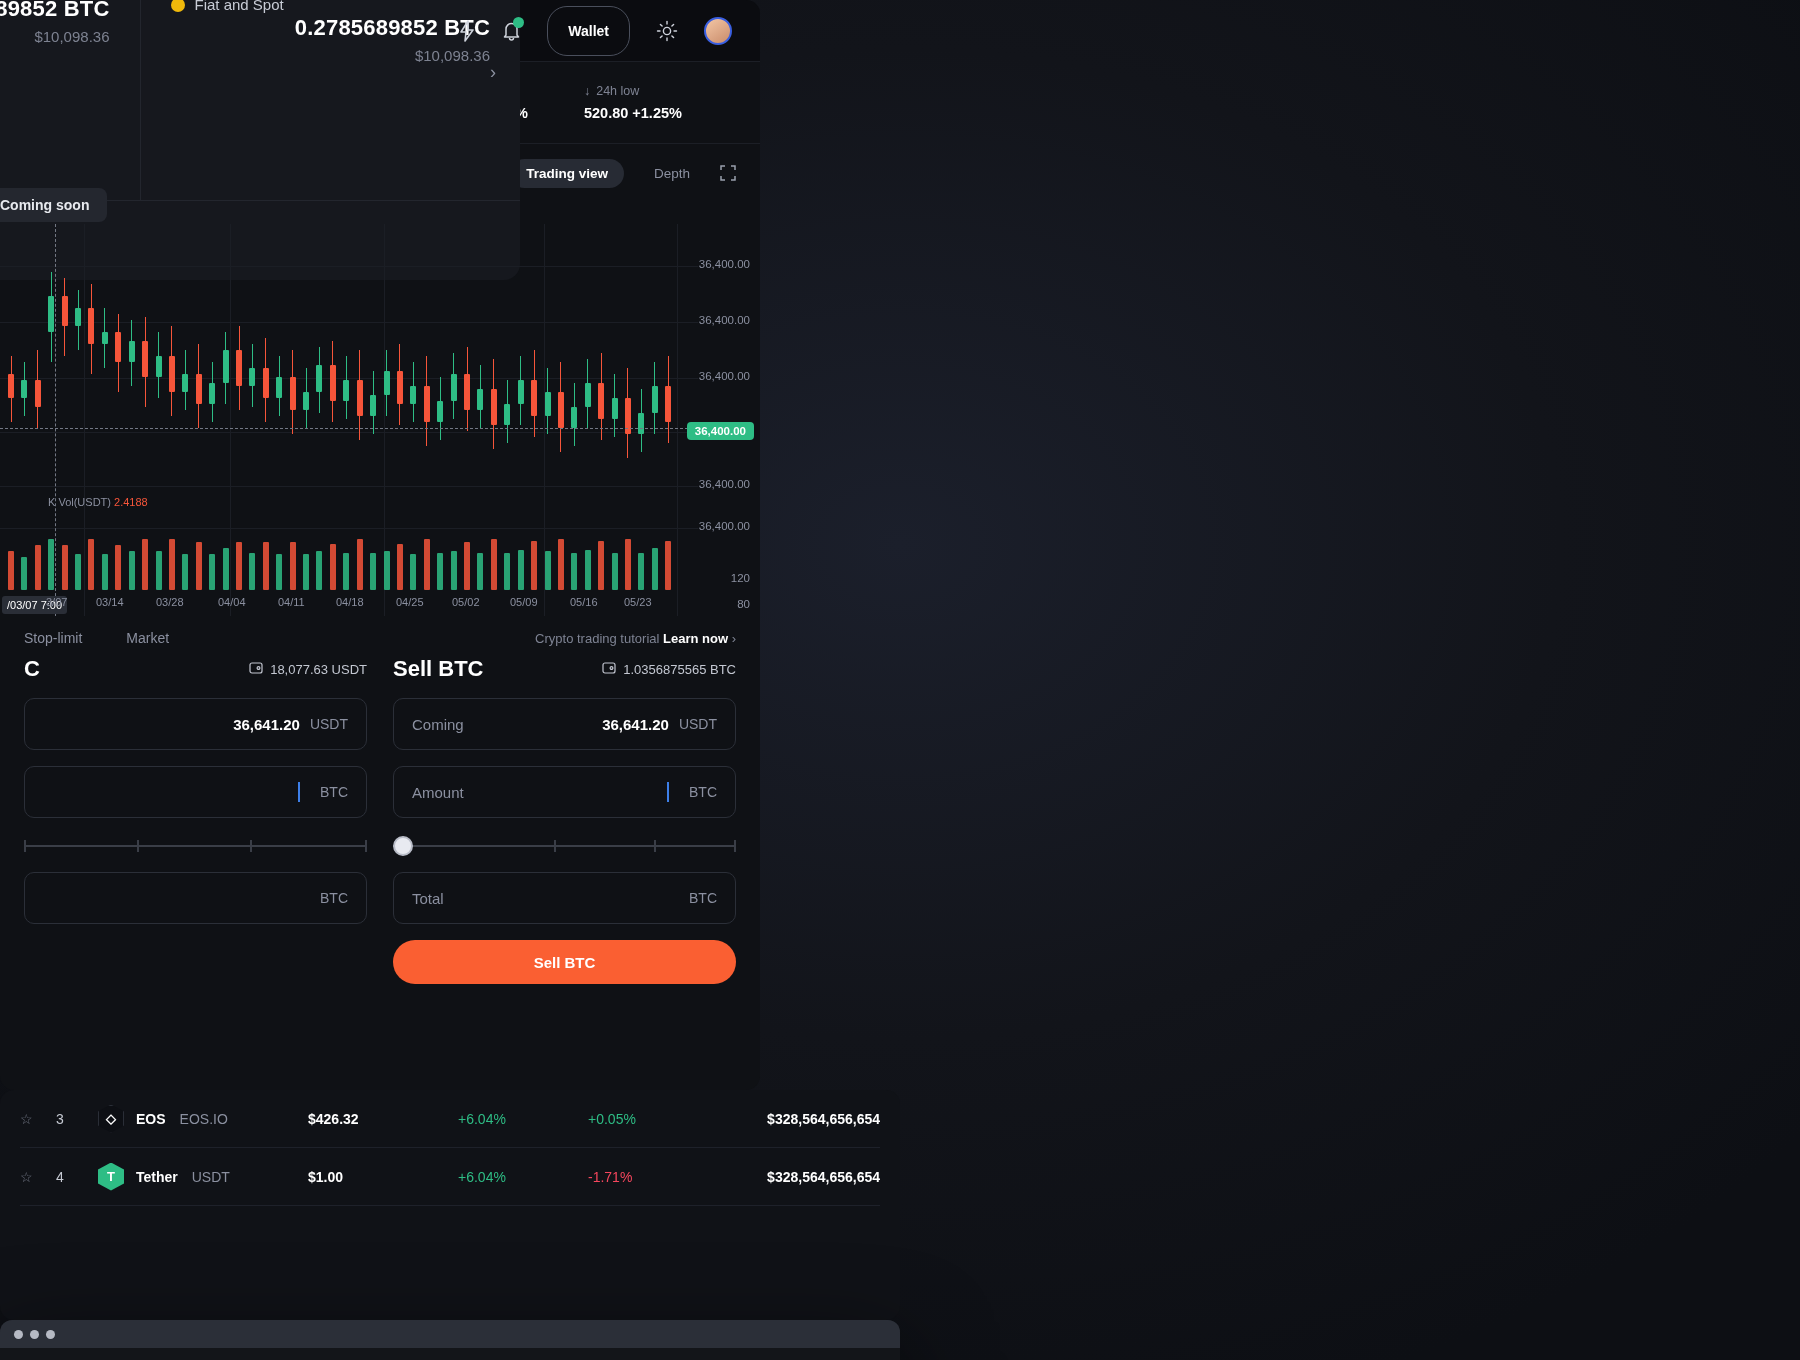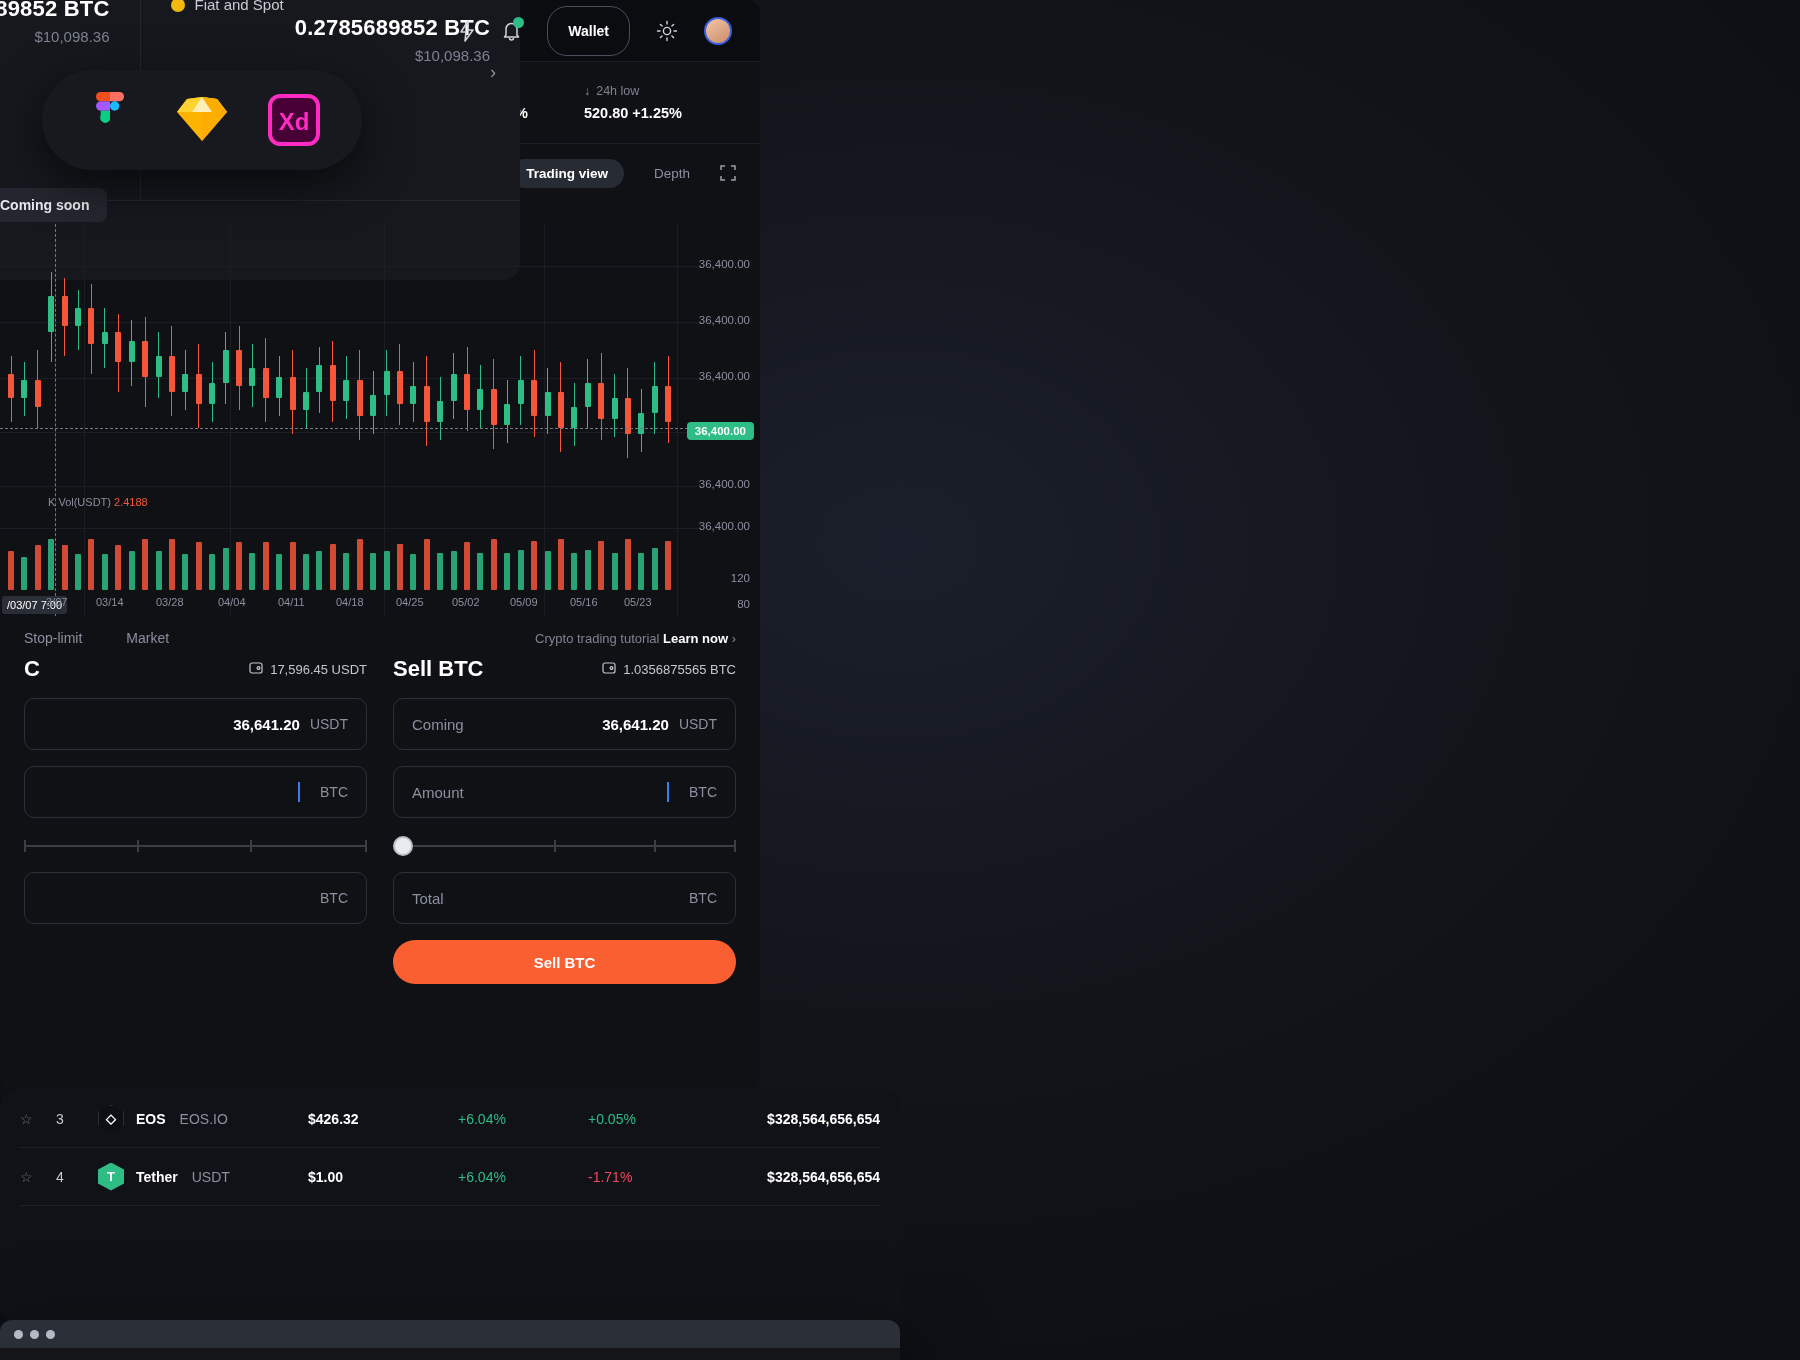--- a/index.html
+++ b/index.html
@@ -160,45 +160,20 @@
     <div class="wc-divider"></div>
     <div style="display:flex">
       <div style="flex:1;padding:22px 30px">
         
       </div>
     </div>
     <div class="chev-right">›</div>
     <div class="coming">Coming soon</div>
   </div>
 
-  <div id="tool-dock">
-    <div class="tool-ic">
-      <svg width="40" height="56" viewBox="0 0 24 36">
-        <path d="M6 0h6v6H6a3 3 0 010-6z" fill="#f24e1e"></path>
-        <path d="M12 0h6a3 3 0 010 6h-6V0z" fill="#ff7262"></path>
-        <path d="M6 6h6v6H6a3 3 0 010-6z" fill="#a259ff"></path>
-        <circle cx="15" cy="9" r="3" fill="#1abcfe"></circle>
-        <path d="M6 12h6v6a3 3 0 11-6-3v-3z" fill="#0acf83"></path>
-      </svg>
-    </div>
-    <div class="tool-ic">
-      <svg width="56" height="50" viewBox="0 0 56 50">
-        <path d="M13 4 L28 2 L43 4 L53 17 L28 46 L3 17 Z" fill="#fdb300"></path>
-        <path d="M13 4 L28 2 L43 4 L53 17 L3 17 Z" fill="#fdd231"></path>
-        <path d="M28 2 L43 4 L53 17 L28 46 Z" fill="#fdad00"></path>
-        <path d="M18 17 L28 2 L38 17 Z" fill="#feeeb7"></path>
-      </svg>
-    </div>
-    <div class="tool-ic">
-      <svg width="56" height="56" viewBox="0 0 56 56">
-        <rect x="4" y="4" width="48" height="48" rx="10" fill="#470137" stroke="#ff2bc2" stroke-width="4"></rect>
-        <text x="28" y="38" font-family="Liberation Sans, sans-serif" font-size="24" font-weight="700" fill="#ff2bc2" text-anchor="middle">Xd</text>
-      </svg>
-    </div>
-  </div>
 
   <div id="trade-panel">
 
     <div class="tp-topbar">
       <div class="lang">
         <span>EN/USD</span>
         <span style="font-size:11px;color:#9aa0ad">▾</span>
       </div>
       <div class="icon-btn">
         <svg width="18" height="22" viewBox="0 0 18 22">
@@ -591,21 +566,21 @@
       <div class="of-col">
         <div class="of-head">
           <div class="of-title">C</div>
           <div class="of-bal">
             <span>
               <svg width="14" height="12" viewBox="0 0 14 12" fill="none" stroke="#c3c7d1" stroke-width="1.2">
                   <rect x="1" y="1" width="12" height="10" rx="2"></rect>
                   <circle cx="9.5" cy="6" r="1.4"></circle>
                 </svg>
             </span>
-            <span>17,596.45 USDT</span>
+            <span>18,077.63 USDT</span>
           </div>
         </div>
         <div class="inp">
           <span class="rv">36,641.20</span>
           <span class="unit">USDT</span>
         </div>
         <div class="inp">
           <span class="caret"></span>
           <span class="unit">BTC</span>
         </div>

